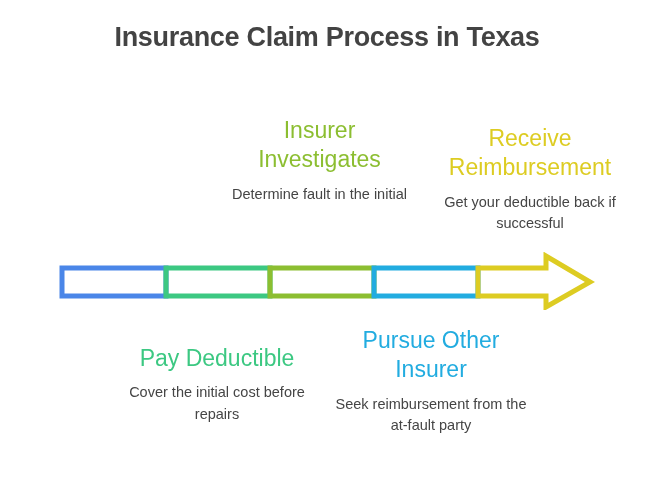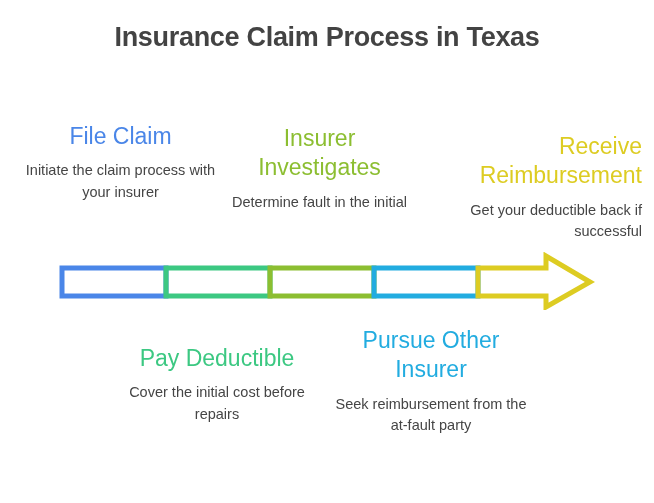--- a/index.html
+++ b/index.html
@@ -47,21 +47,21 @@
   .step-desc {
     font-size: 14.5px;
     color: #454545;
     line-height: 1.48;
     margin-top: 9px;
   }
 
   
   .step-1 { left: 18px;  top: 122px; width: 205px; }
   .step-3 { left: 227px; top: 116px; width: 185px; }
-  .step-5 { left: 418px; top: 132px; width: 224px; text-align: right; }
+  .step-5 { left: 418px; top: 124px; width: 224px; }
 
   
   .step-2 { left: 122px; top: 344px; width: 190px; }
   .step-4 { left: 330px; top: 326px; width: 202px; }
 
   
   .arrow-wrap {
     position: absolute;
     left: 50px;
     top: 252px;
@@ -74,27 +74,23 @@
     height: 58px;
   }
 </style>
 </head>
 <body style="background: rgb(255, 255, 255);">
 
 <div class="infographic">
 
   <div class="title" style="color: rgb(67, 67, 67);">Insurance Claim Process in Texas</div>
 
-  <div class="step-label step-1">
-    <div class="step-heading" style="color: rgb(74, 134, 232);">File Claim</div>
-    <div class="step-desc">Initiate the claim process with your insurer</div>
-  </div>
 
   <div class="step-label step-3">
-    <div class="step-heading" style="color: rgb(140, 190, 49); margin-top: 8px;">Insurer Investigates</div>
+    <div class="step-heading" style="color: rgb(140, 190, 49);">Insurer Investigates</div>
     <div class="step-desc">Determine fault in the initial</div>
   </div>
 
   <div class="step-label step-5">
     <div class="step-heading" style="color: rgb(221, 204, 34);">Receive Reimbursement</div>
     <div class="step-desc">Get your deductible back if successful</div>
   </div>
 
   <div class="arrow-wrap">
     <svg class="arrow-svg" viewBox="0 0 560 58" xmlns="http://www.w3.org/2000/svg">

